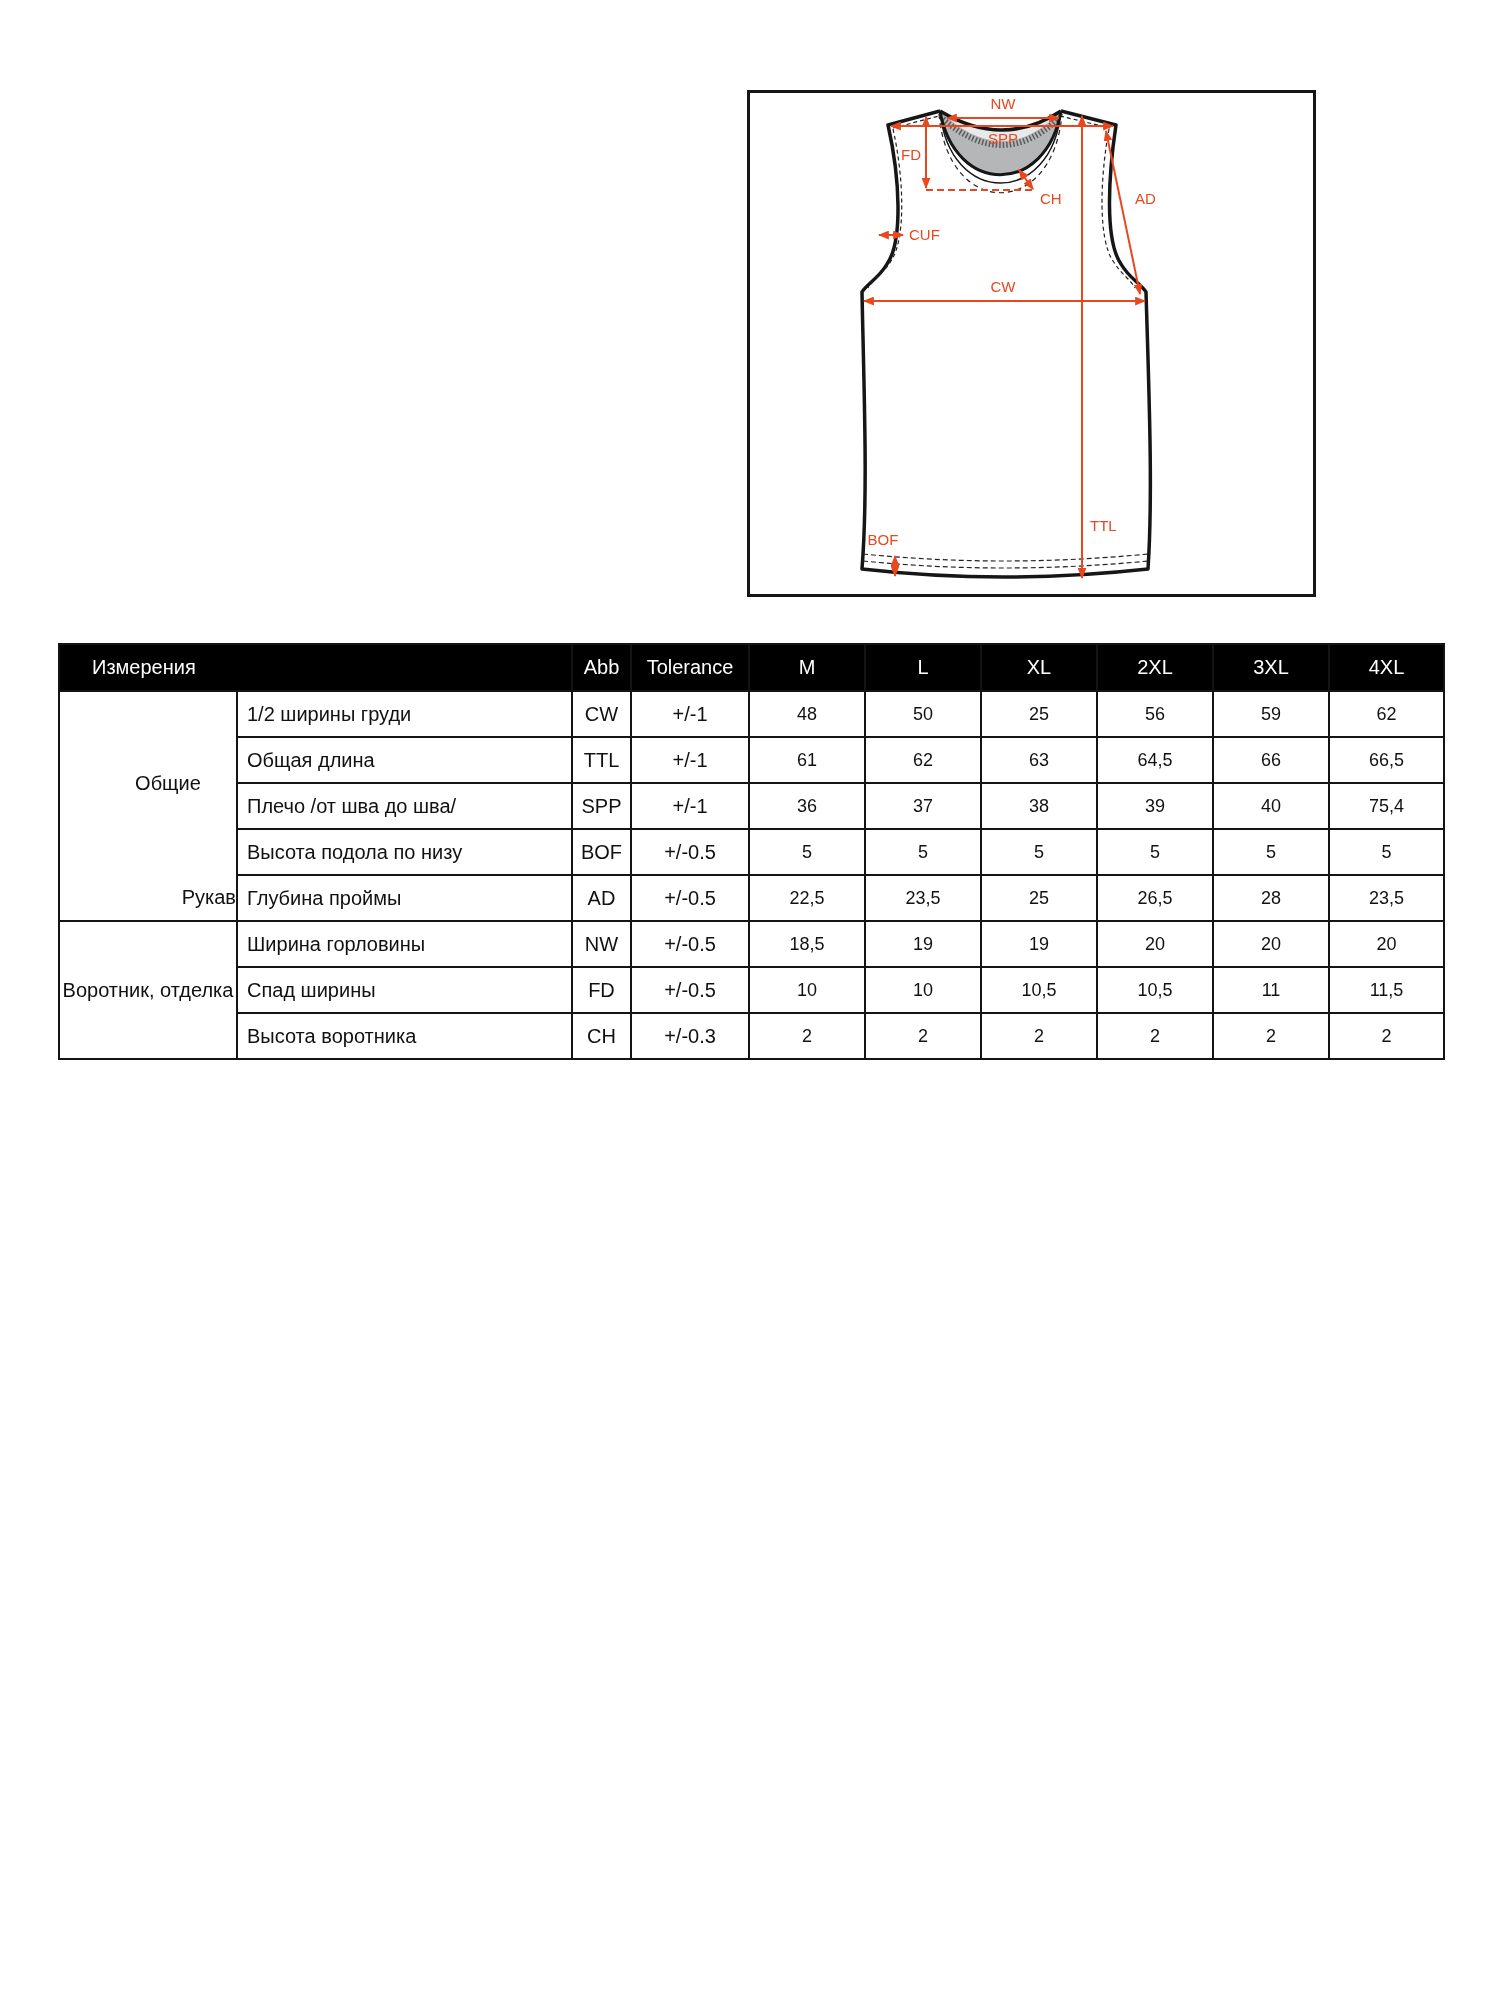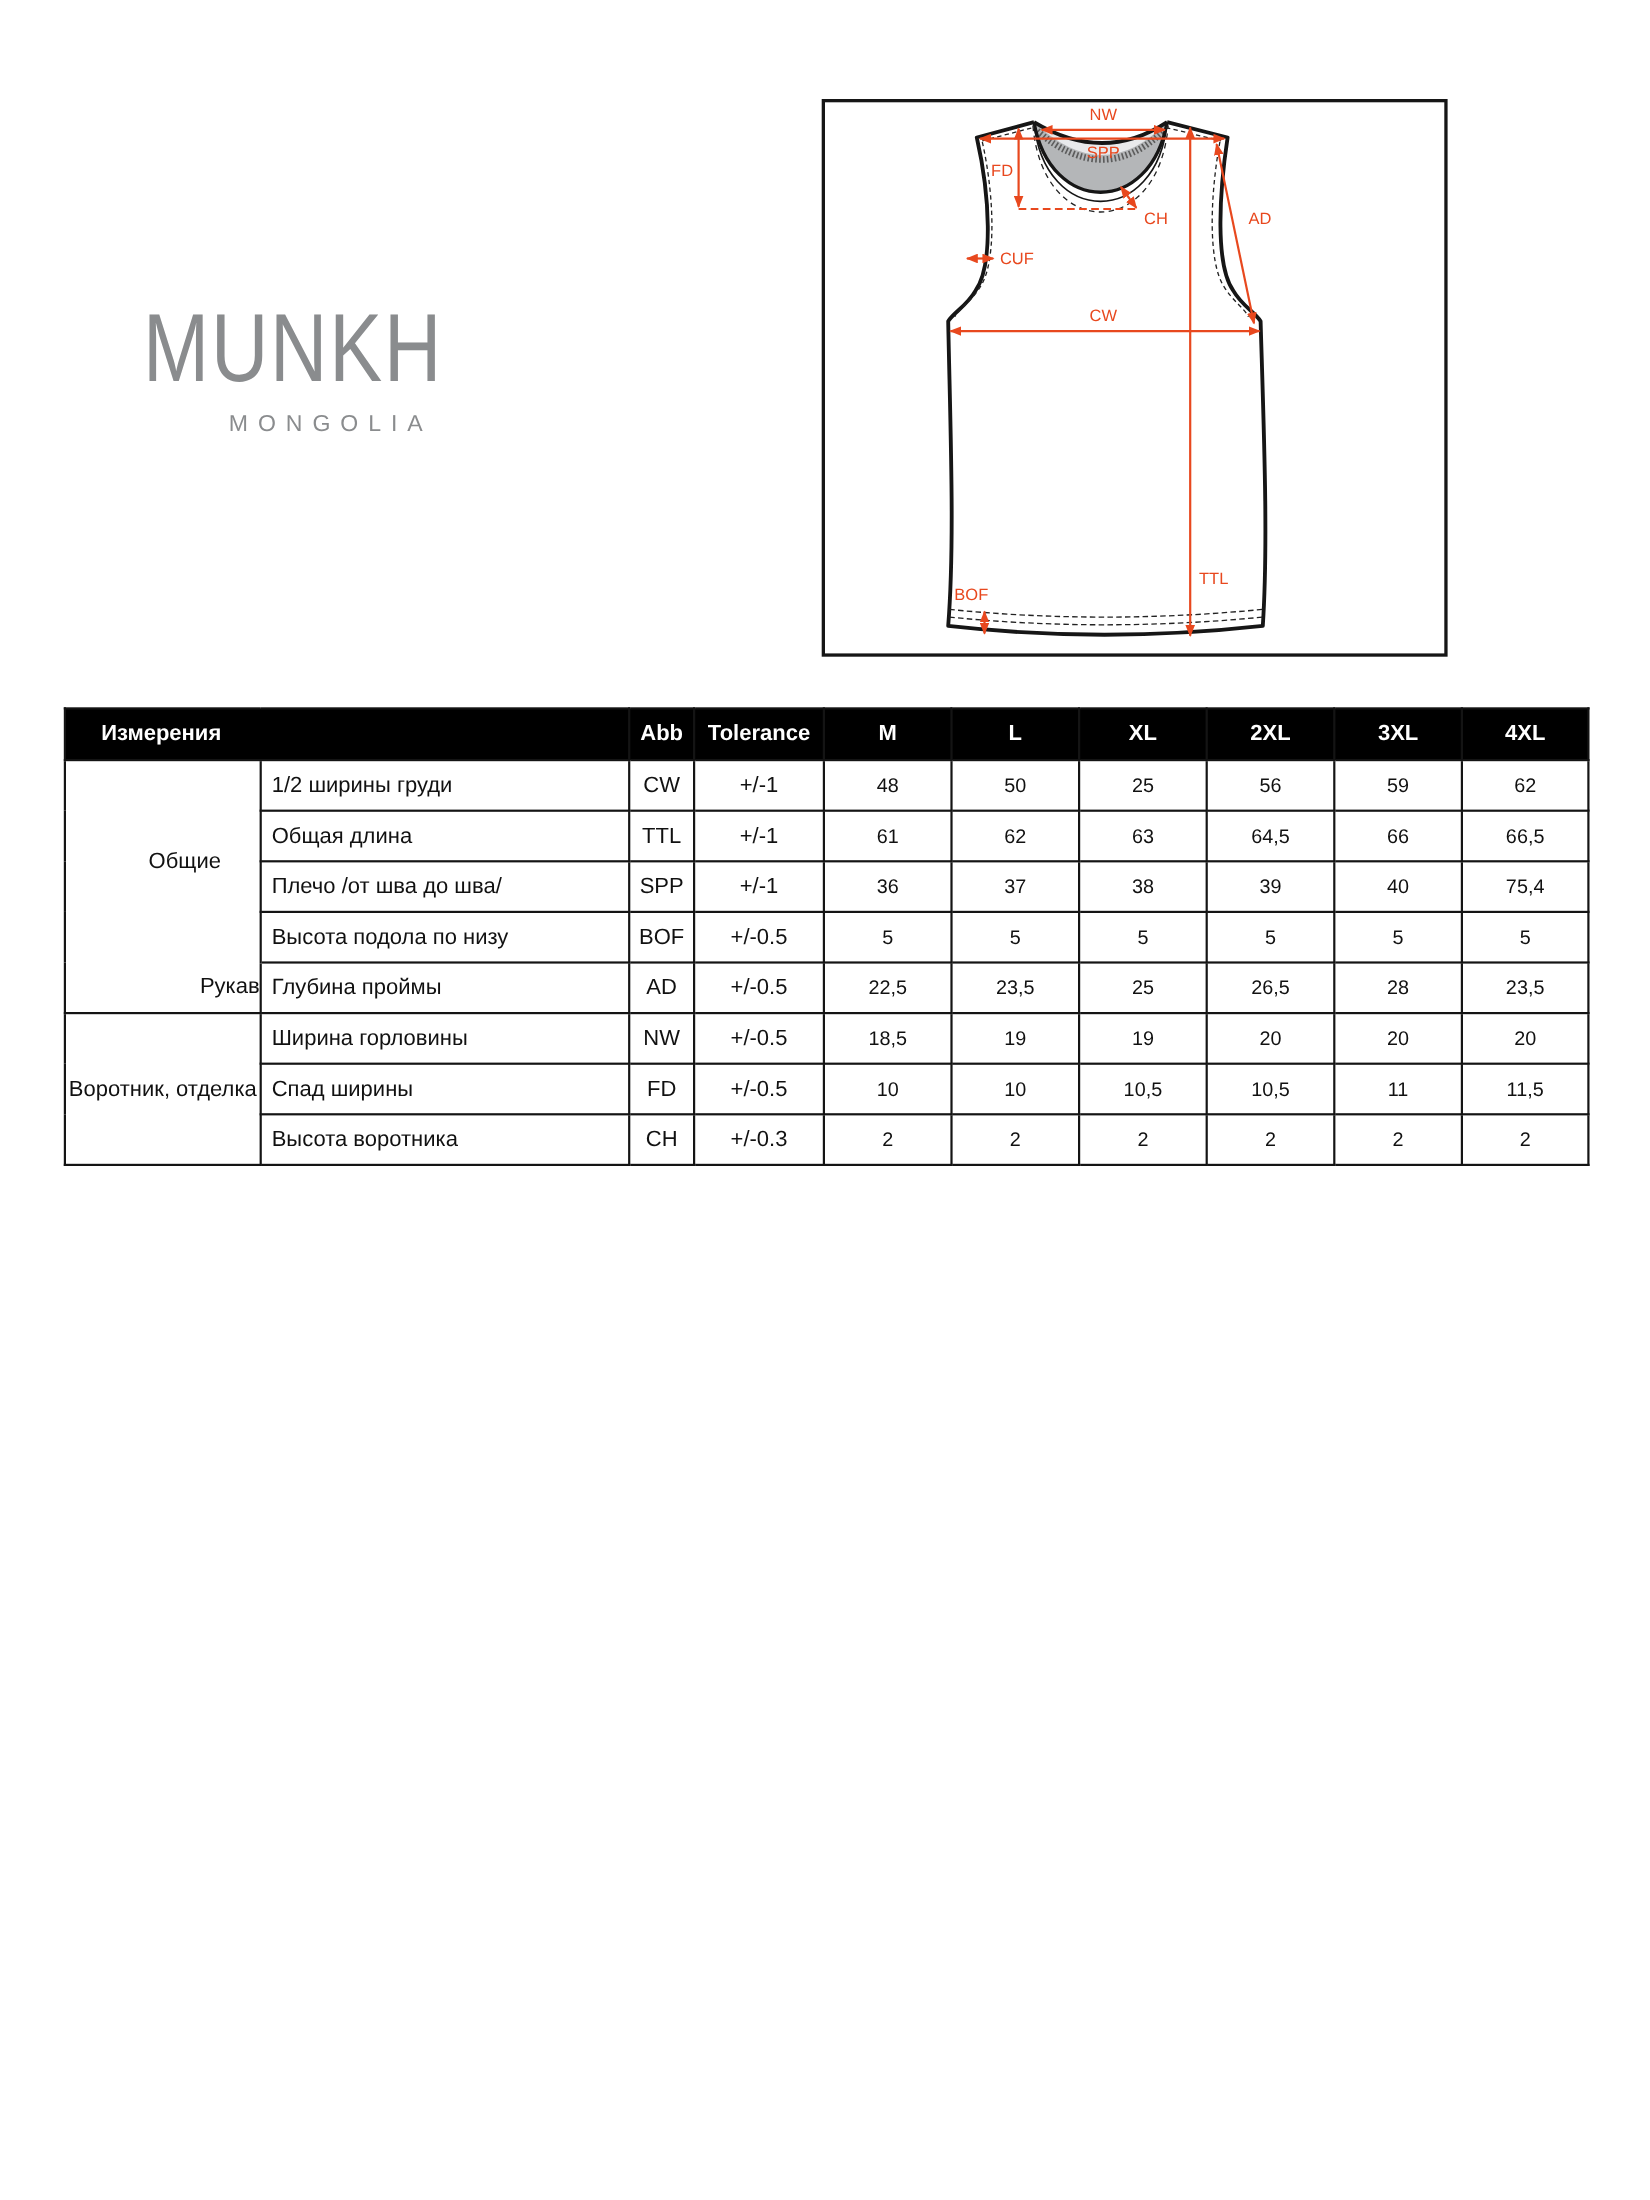--- a/index.html
+++ b/index.html
@@ -16,39 +16,35 @@
   .draw-box{position:absolute;left:747px;top:90px;width:569px;height:507px;
             border:3px solid #161616;box-sizing:border-box;background:#fff;}
   .draw-box svg{display:block;}
   .dim-label{font-family:"Liberation Sans",sans-serif;font-size:15px;fill:#e8481e;}
 
   
   .size-table{position:absolute;left:58px;top:643px;width:1385px;
               border-collapse:collapse;table-layout:fixed;
               font-family:"Liberation Sans",sans-serif;}
   .size-table th,.size-table td{border:2px solid #141414;padding:0;box-sizing:border-box;}
-  .size-table thead th{background:#000;color:#fff;height:47px;font-weight:700;font-size:20px;}
+  .size-table thead th{background:#000;color:#fff;height:47px;font-weight:400;font-size:20px;}
   .size-table thead th.h-meas{text-align:left;padding-left:32px;}
   .size-table tbody td{height:46px;font-size:20px;background:#fff;vertical-align:middle;}
   .size-table td.c-name{text-align:left;padding-left:9px;margin-left:38px;}
   .size-table td.c-abb,.size-table td.c-tol{text-align:center;}
   .size-table td.c-val{text-align:center;font-size:18px;}
   .size-table td.c-grp{text-align:center;line-height:1.25;}
   .size-table td.grp-hide-bb{border-bottom:hidden;padding-left:40px;}
   .size-table td.grp-hide-bt{border-top:hidden;text-align:right;}
 </style>
 </head>
 <body>
 
 <div class="page">
 
-  <div class="logo">
-    <div class="logo-name">MUNKH</div>
-    <div class="logo-sub">MONGOLIA</div>
-  </div>
 
   <div class="draw-box">
     <svg width="563" height="501" viewBox="0 0 563 501">
       <defs>
         <marker id="ra" viewBox="0 0 10 8" refX="9" refY="4" markerWidth="11" markerHeight="9" markerUnits="userSpaceOnUse" orient="auto-start-reverse">
           <path d="M0,0 L10,4 L0,8 Z" fill="#e8481e"></path>
         </marker>
       </defs>
 
       <path d="M190,18 Q253,56 311,18 C296,103 205,103 190,18 Z" fill="#b4b6b8" stroke="none"></path>

